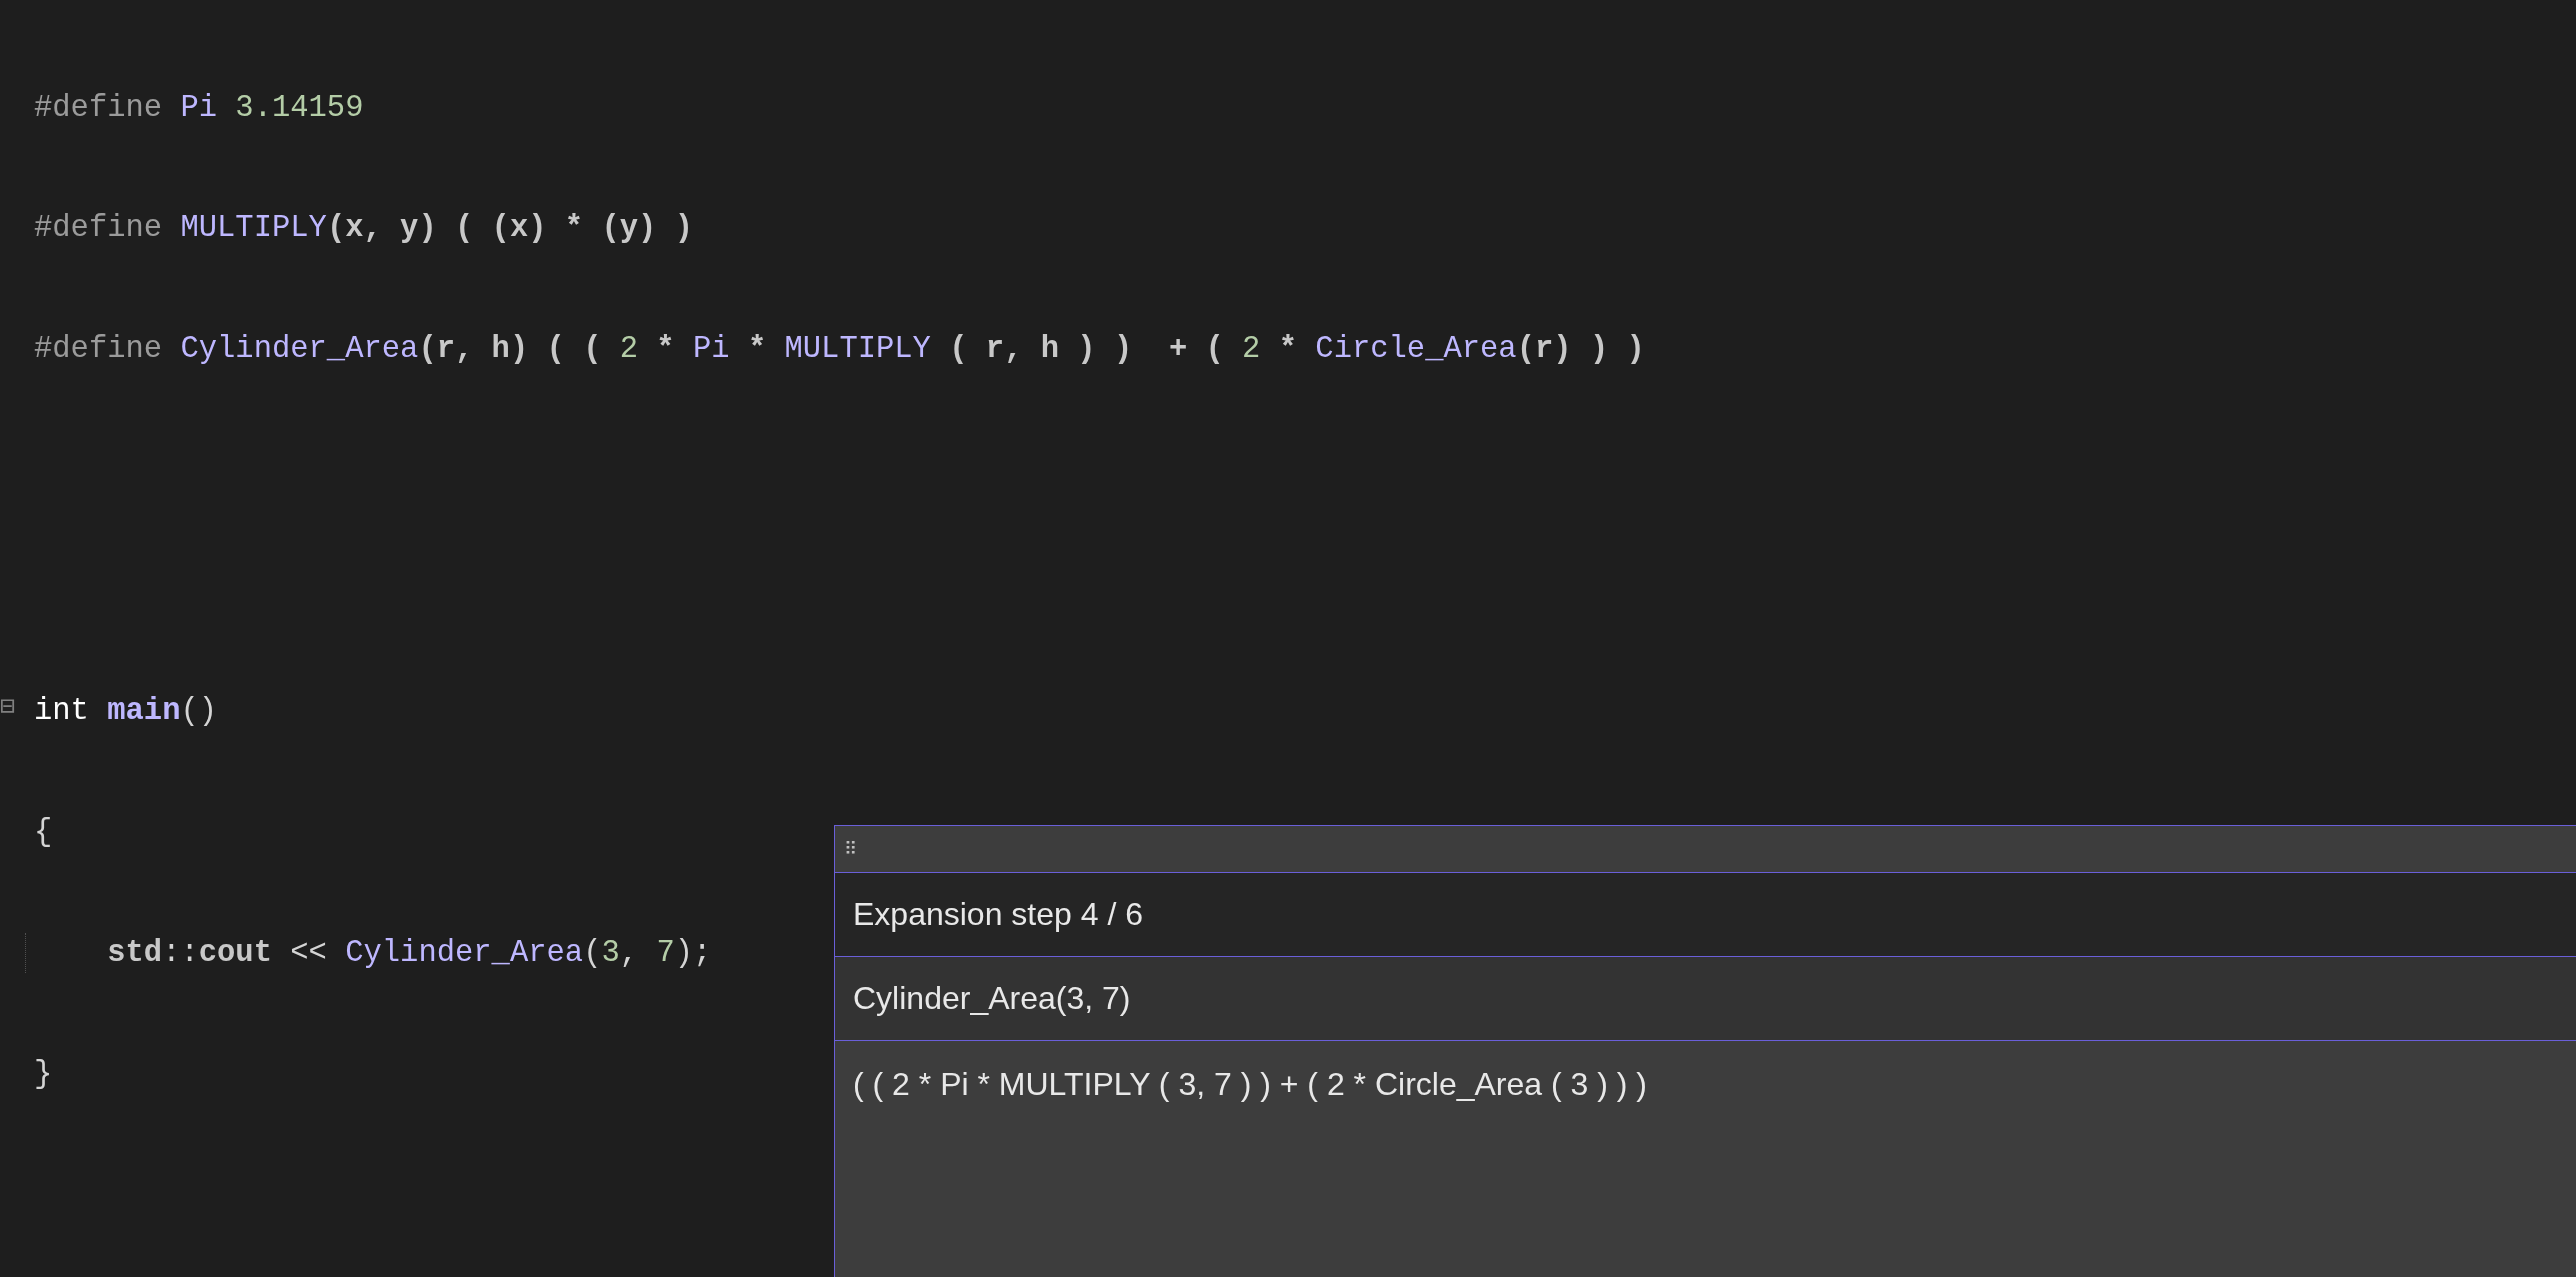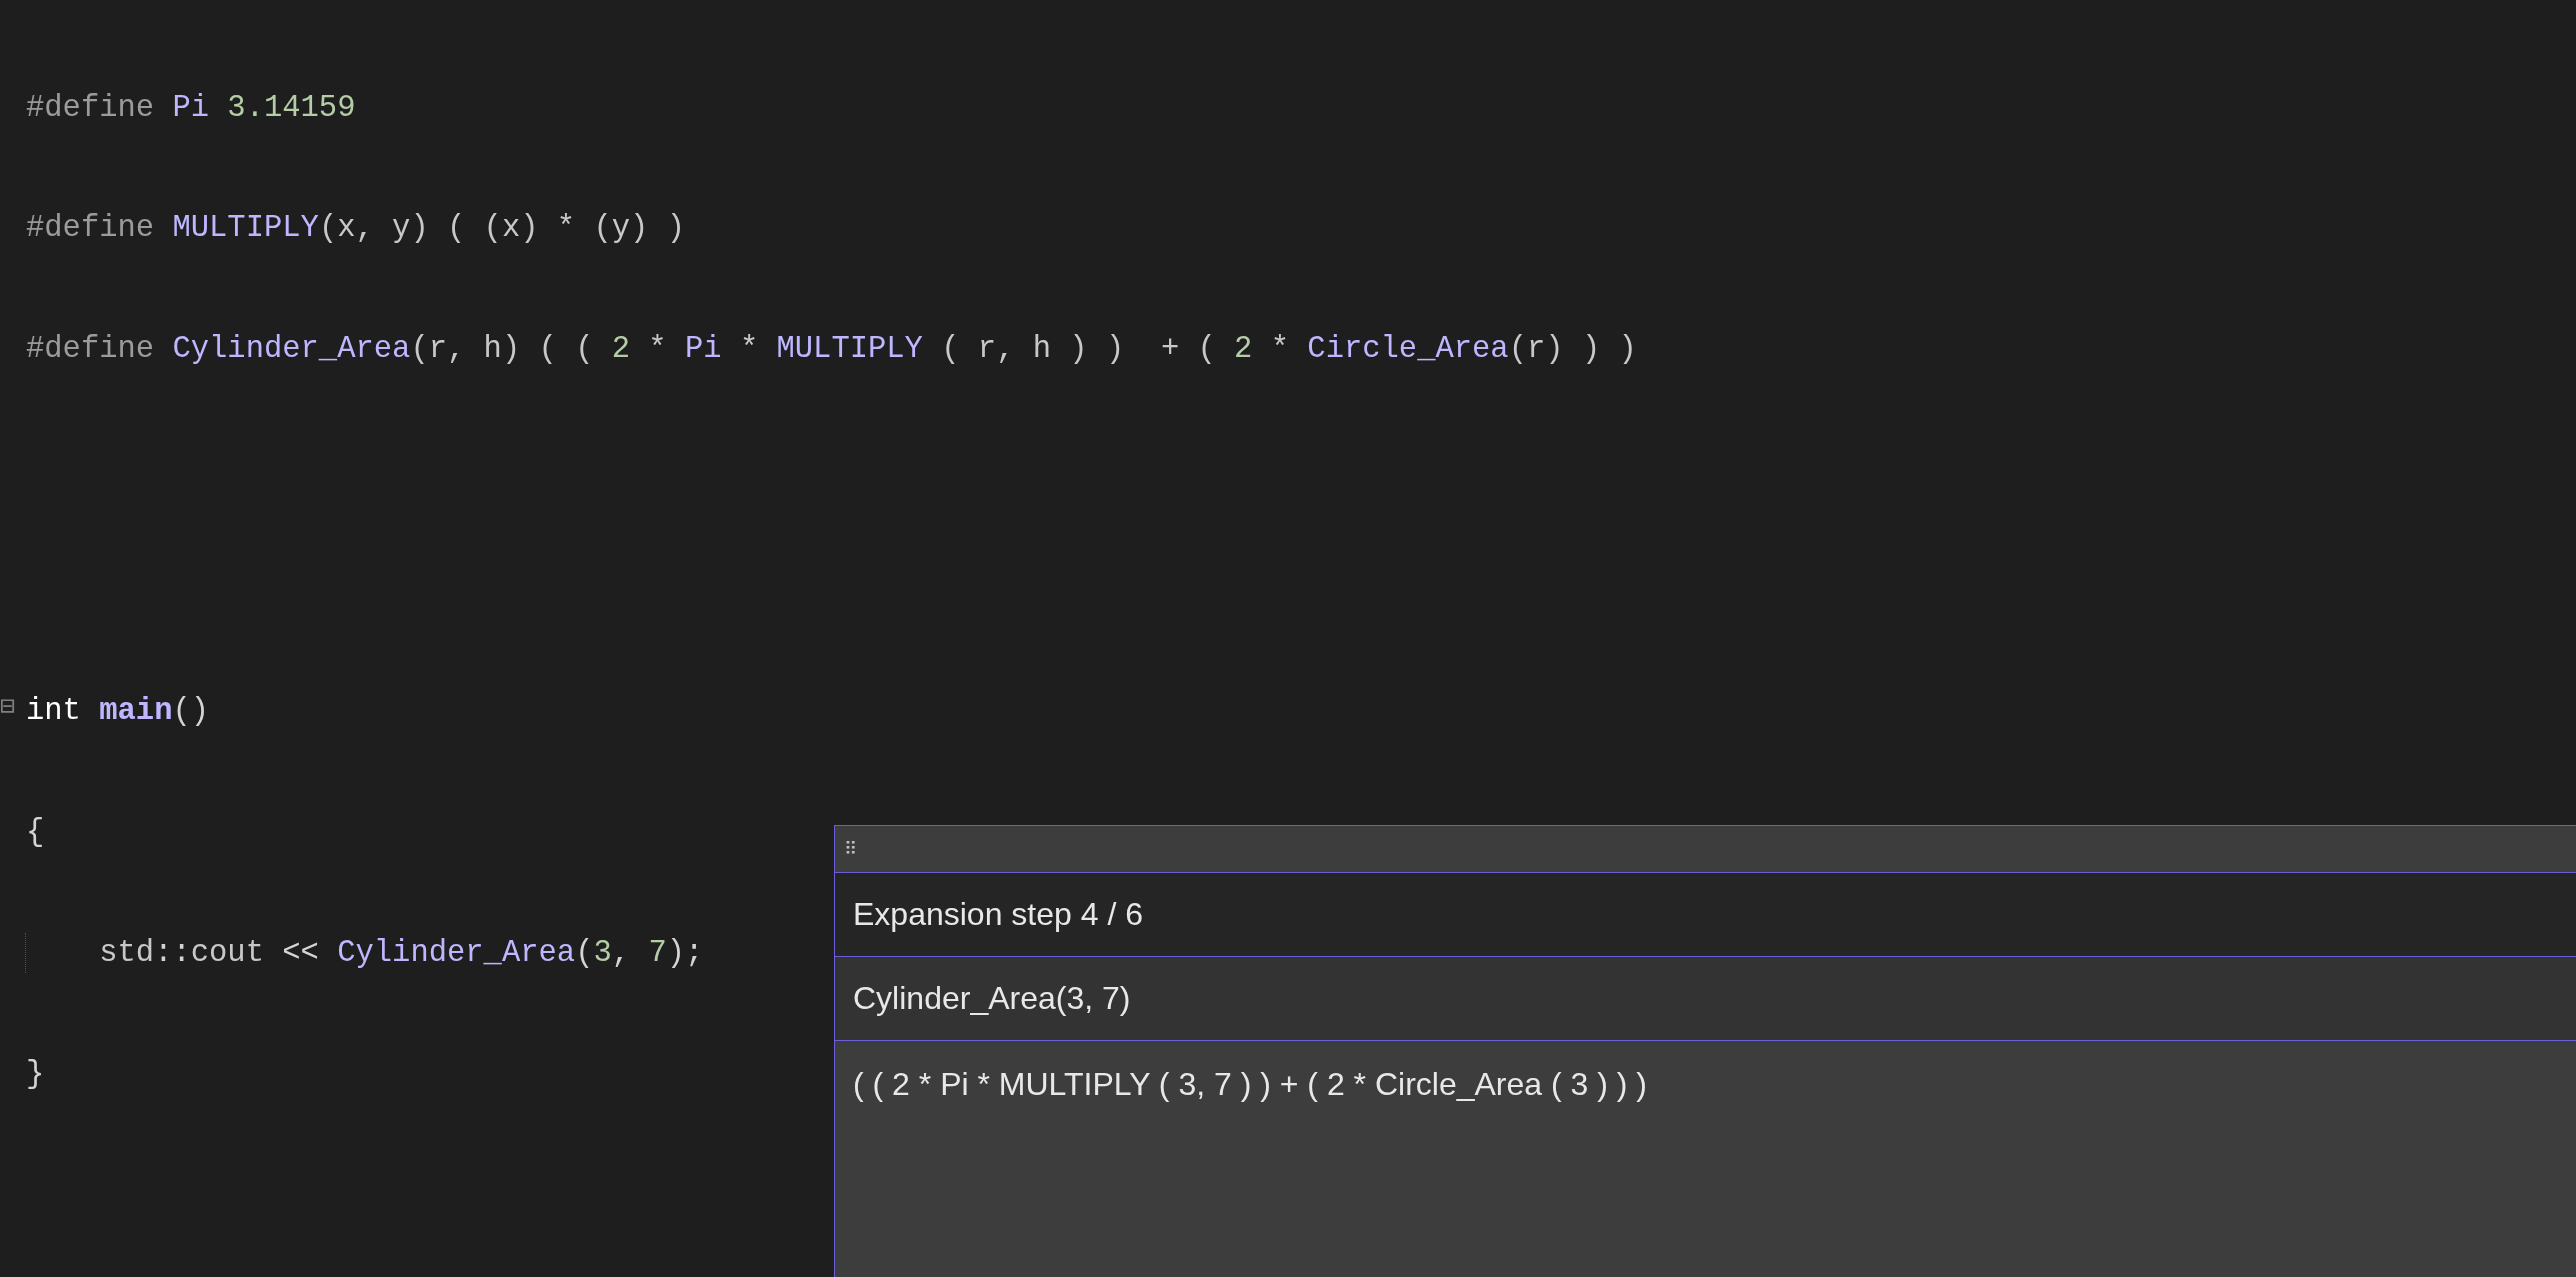--- a/index.html
+++ b/index.html
@@ -11,41 +11,41 @@
       height: 1278px;
       position: relative;
       overflow: hidden;
     }
     .editor {
       padding: 7.2px 0 0 0;
       font-size: 30.5px;
       line-height: 1.32;
       white-space: pre;
     }
-    .line { padding-left: 26px; position: relative; }
+    .line { padding-left: 34px; position: relative; }
     .gutter-mark {
       position: absolute;
       left: 0;
       color: #808080;
       font-size: 25px;
     }
     .structure-guide {
       position: absolute;
       left: 25px;
       top: 0;
       bottom: 0;
       border-left: 0.9px dotted #505050;
     }
     .t-gray { color: #9b9b9b; }
     .t-number { color: #b4cda7; }
     .t-keyword { color: #ffffff; }
     .t-func { color: #beb7ff; font-weight: bold; }
     .t-sym { color: #d4d4d4; }
     .t-macro { color: #beb7ff; }
-    .t-lightgray { color: #c8c8c8; }
+    .t-lightgray { color: #c8c8c8; font-weight: bold; }
 
     .popup {
       position: absolute;
       left: 834px;
       top: 825px;
       width: 1983px;
       background: #3d3d3d;
       border: 0.9px solid #6a5fd9;
     }
     .popup-titlebar {

